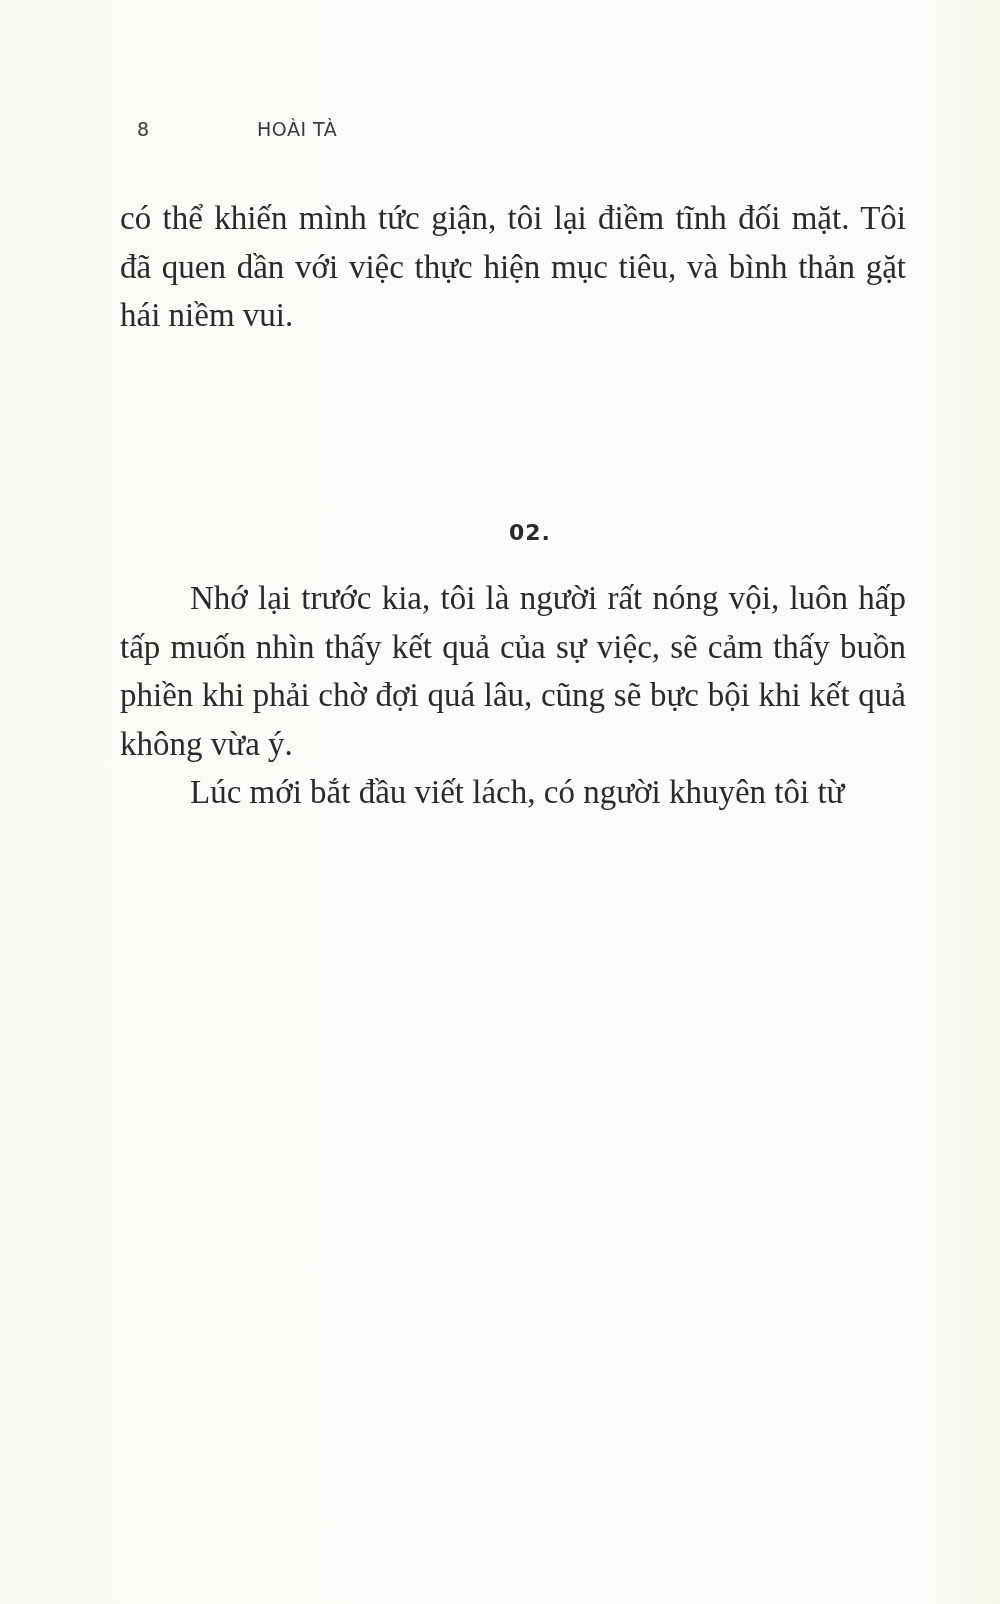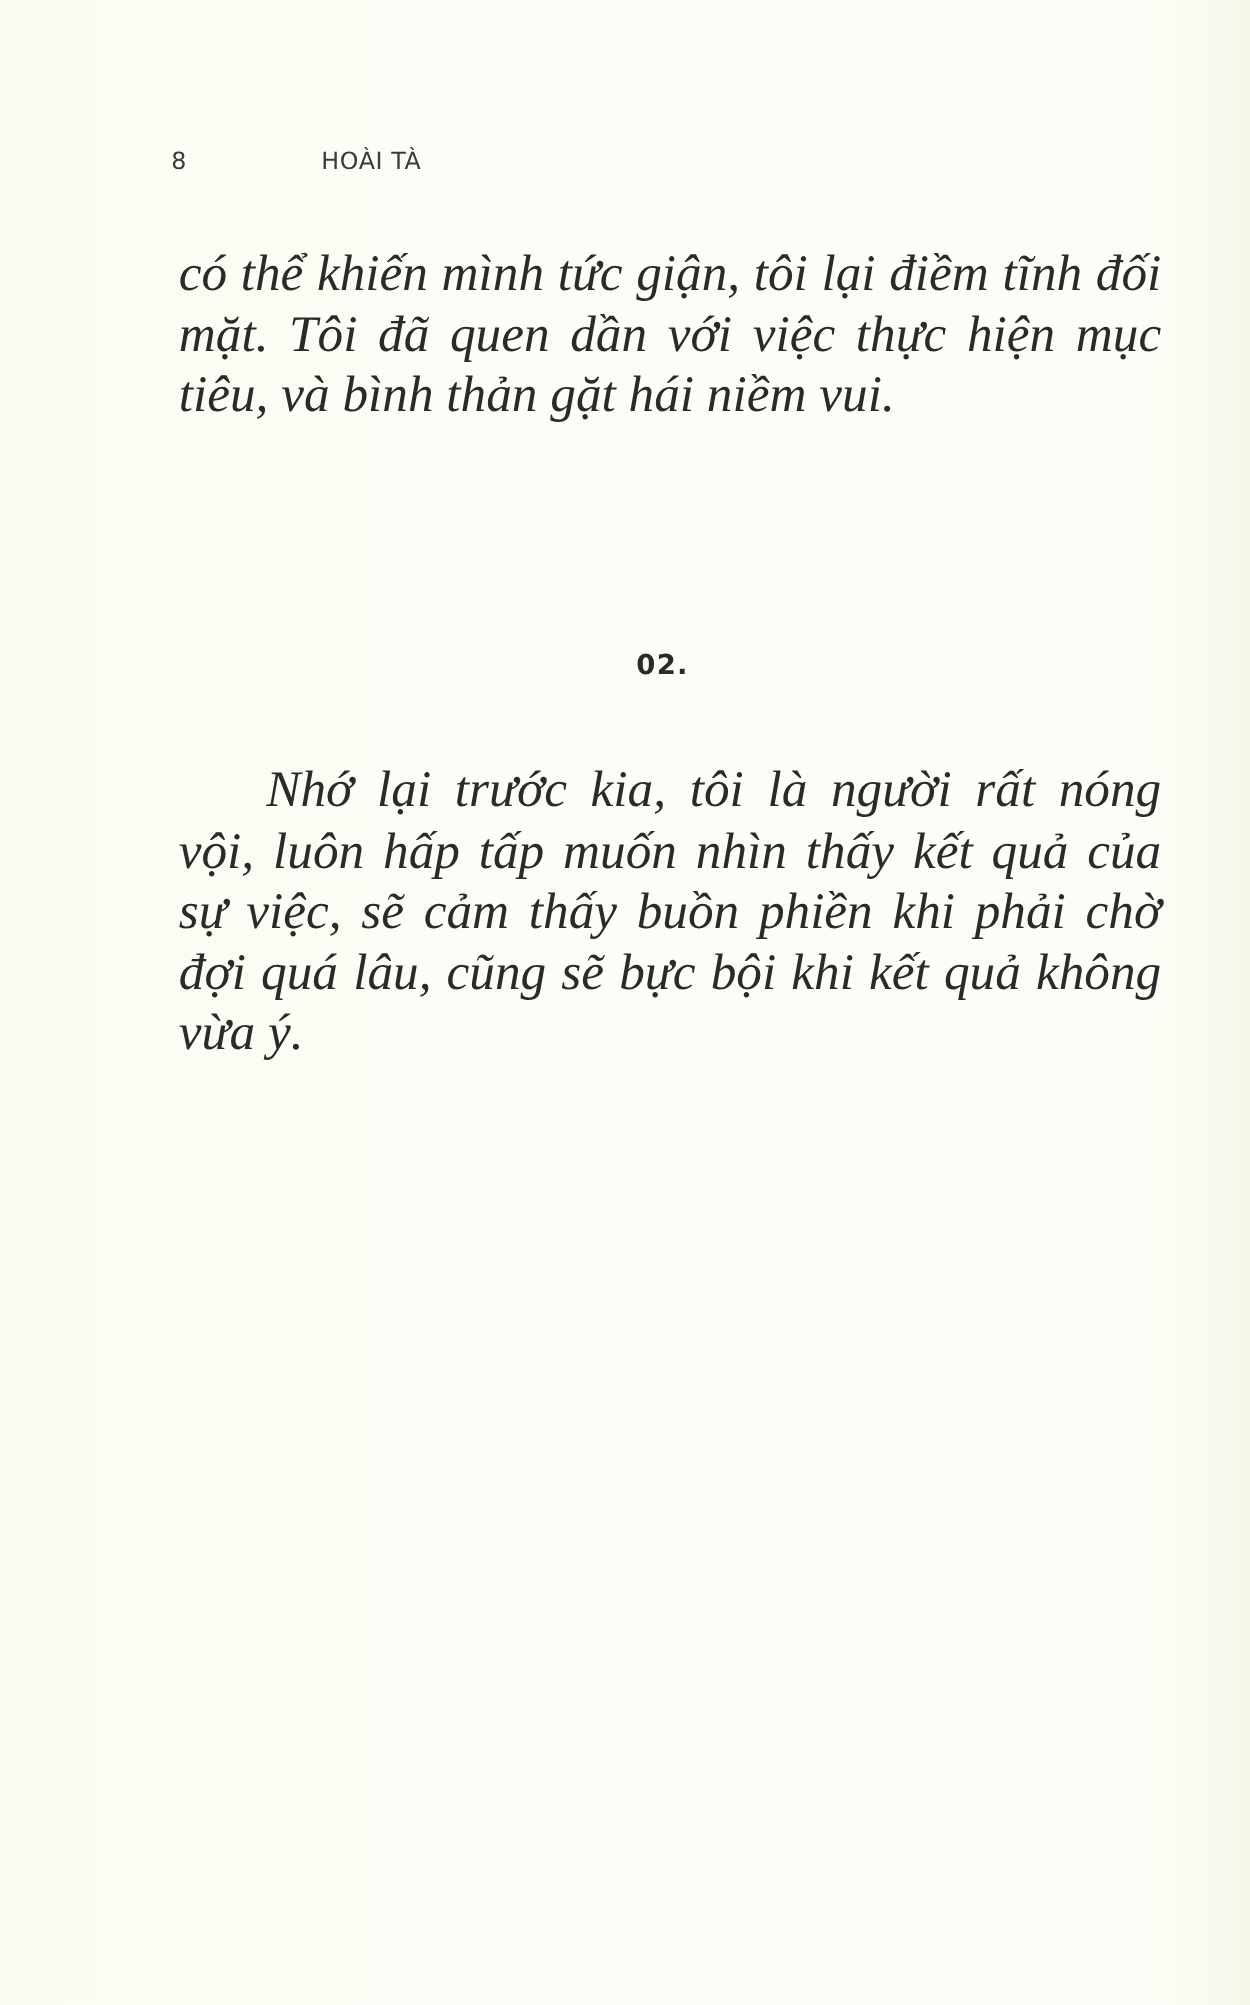--- a/index.html
+++ b/index.html
@@ -30,65 +30,65 @@
       color: #3a3a3a;
       letter-spacing: 0.5px;
       display: flex;
       align-items: baseline;
     }
     .running-header .page-number {
       width: 120px;
     }
     .text-block {
       position: absolute;
-      left: 143px;
+      left: 120px;
       width: 786px;
       font-family: "Liberation Serif", "DejaVu Serif", serif;
-      font-size: 41px;
+      font-size: 33px;
       line-height: 48.5px;
       color: #2a2a2a;
       text-align: justify;
       text-align-last: left;
-      font-style: italic;
     }
     .text-block p {
       margin: 0;
     }
     .text-block p.indent {
       text-indent: 70px;
     }
     .block-1 { top: 194px; }
     .section-heading {
       position: absolute;
       left: 0;
       width: 1060px;
       top: 520px;
       text-align: center;
       font-family: "DejaVu Sans", sans-serif;
       font-weight: bold;
       font-size: 22px;
       color: #2a2a2a;
       letter-spacing: 1px;
     }
-    .block-2 { top: 574px; margin-top: 33px; }
+    .block-2 { top: 574px; }
     .block-2 p { margin: 0; }
   </style>
 </head>
 <body>
 
 <div class="page">
 
   <div class="running-header">
     <span class="page-number">8</span>
     <span class="author">HOÀI TÀ</span>
   </div>
 
   <div class="text-block block-1">
     <p>có thể khiến mình tức giận, tôi lại điềm tĩnh đối mặt. Tôi đã quen dần với việc thực hiện mục tiêu, và bình thản gặt hái niềm vui.</p>
   </div>
 
   <div class="section-heading">02.</div>
 
   <div class="text-block block-2">
     <p class="indent">Nhớ lại trước kia, tôi là người rất nóng vội, luôn hấp tấp muốn nhìn thấy kết quả của sự việc, sẽ cảm thấy buồn phiền khi phải chờ đợi quá lâu, cũng sẽ bực bội khi kết quả không vừa ý.</p>
+    <p class="indent">Lúc mới bắt đầu viết lách, có người khuyên tôi từ</p>
   </div>
 
 </div>
 
 </body></html>

